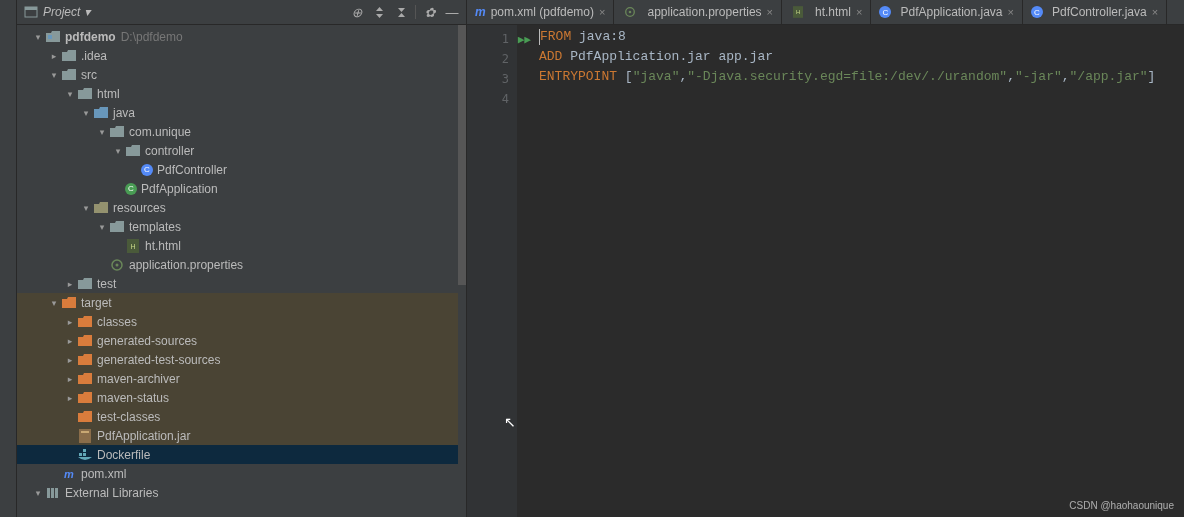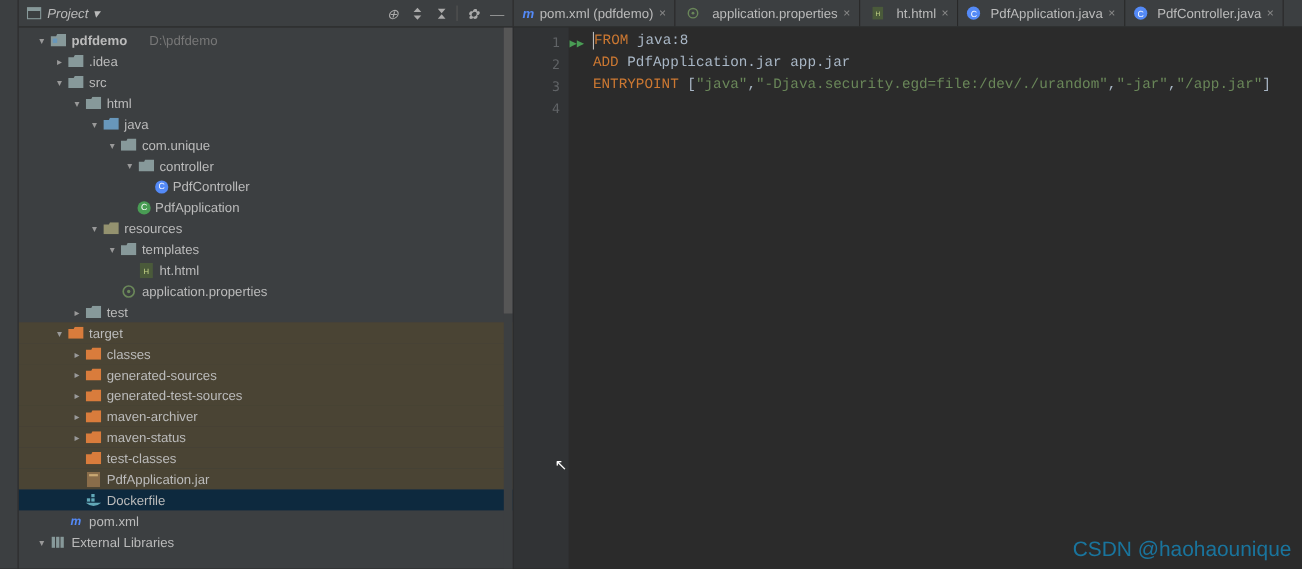--- a/index.html
+++ b/index.html
@@ -150,21 +150,21 @@
 .props-icon { color: #6a8759; }
 .m-icon {
   color: #548af7;
   font-style: italic;
   font-weight: bold;
 }
 .jar-icon { color: #b8915c; }
 .docker-icon { color: #62a8b8; }
 .lib-icon { color: #87999a; }
 .tree-label { color: #bbbbbb; }
-.tree-path { color: #777; margin-left: 20px; }
+.tree-path { color: #777; margin-left: 5px; }
 .tree-bold { font-weight: bold; text-align: right; }
 .editor-area {
   flex: 1;
   display: flex;
   flex-direction: column;
   background: #2b2b2b;
 }
 .tabs {
   height: 25px;
   display: flex;
@@ -233,22 +233,22 @@
 .txt { color: #a9b7c6; }
 .cursor {
   border-left: 1px solid #bbb;
   height: 16px;
   display: inline-block;
 }
 .watermark {
   position: absolute;
   bottom: 6px;
   right: 10px;
-  color: #0ea5e9;
-  font-size: 19px;
+  color: #ffffff;
+  font-size: 10px;
   opacity: 0.6;
 }
 .mouse-cursor {
   position: absolute;
   left: 504px;
   top: 414px;
   font-size: 14px;
   color: white;
   pointer-events: none;
 }

